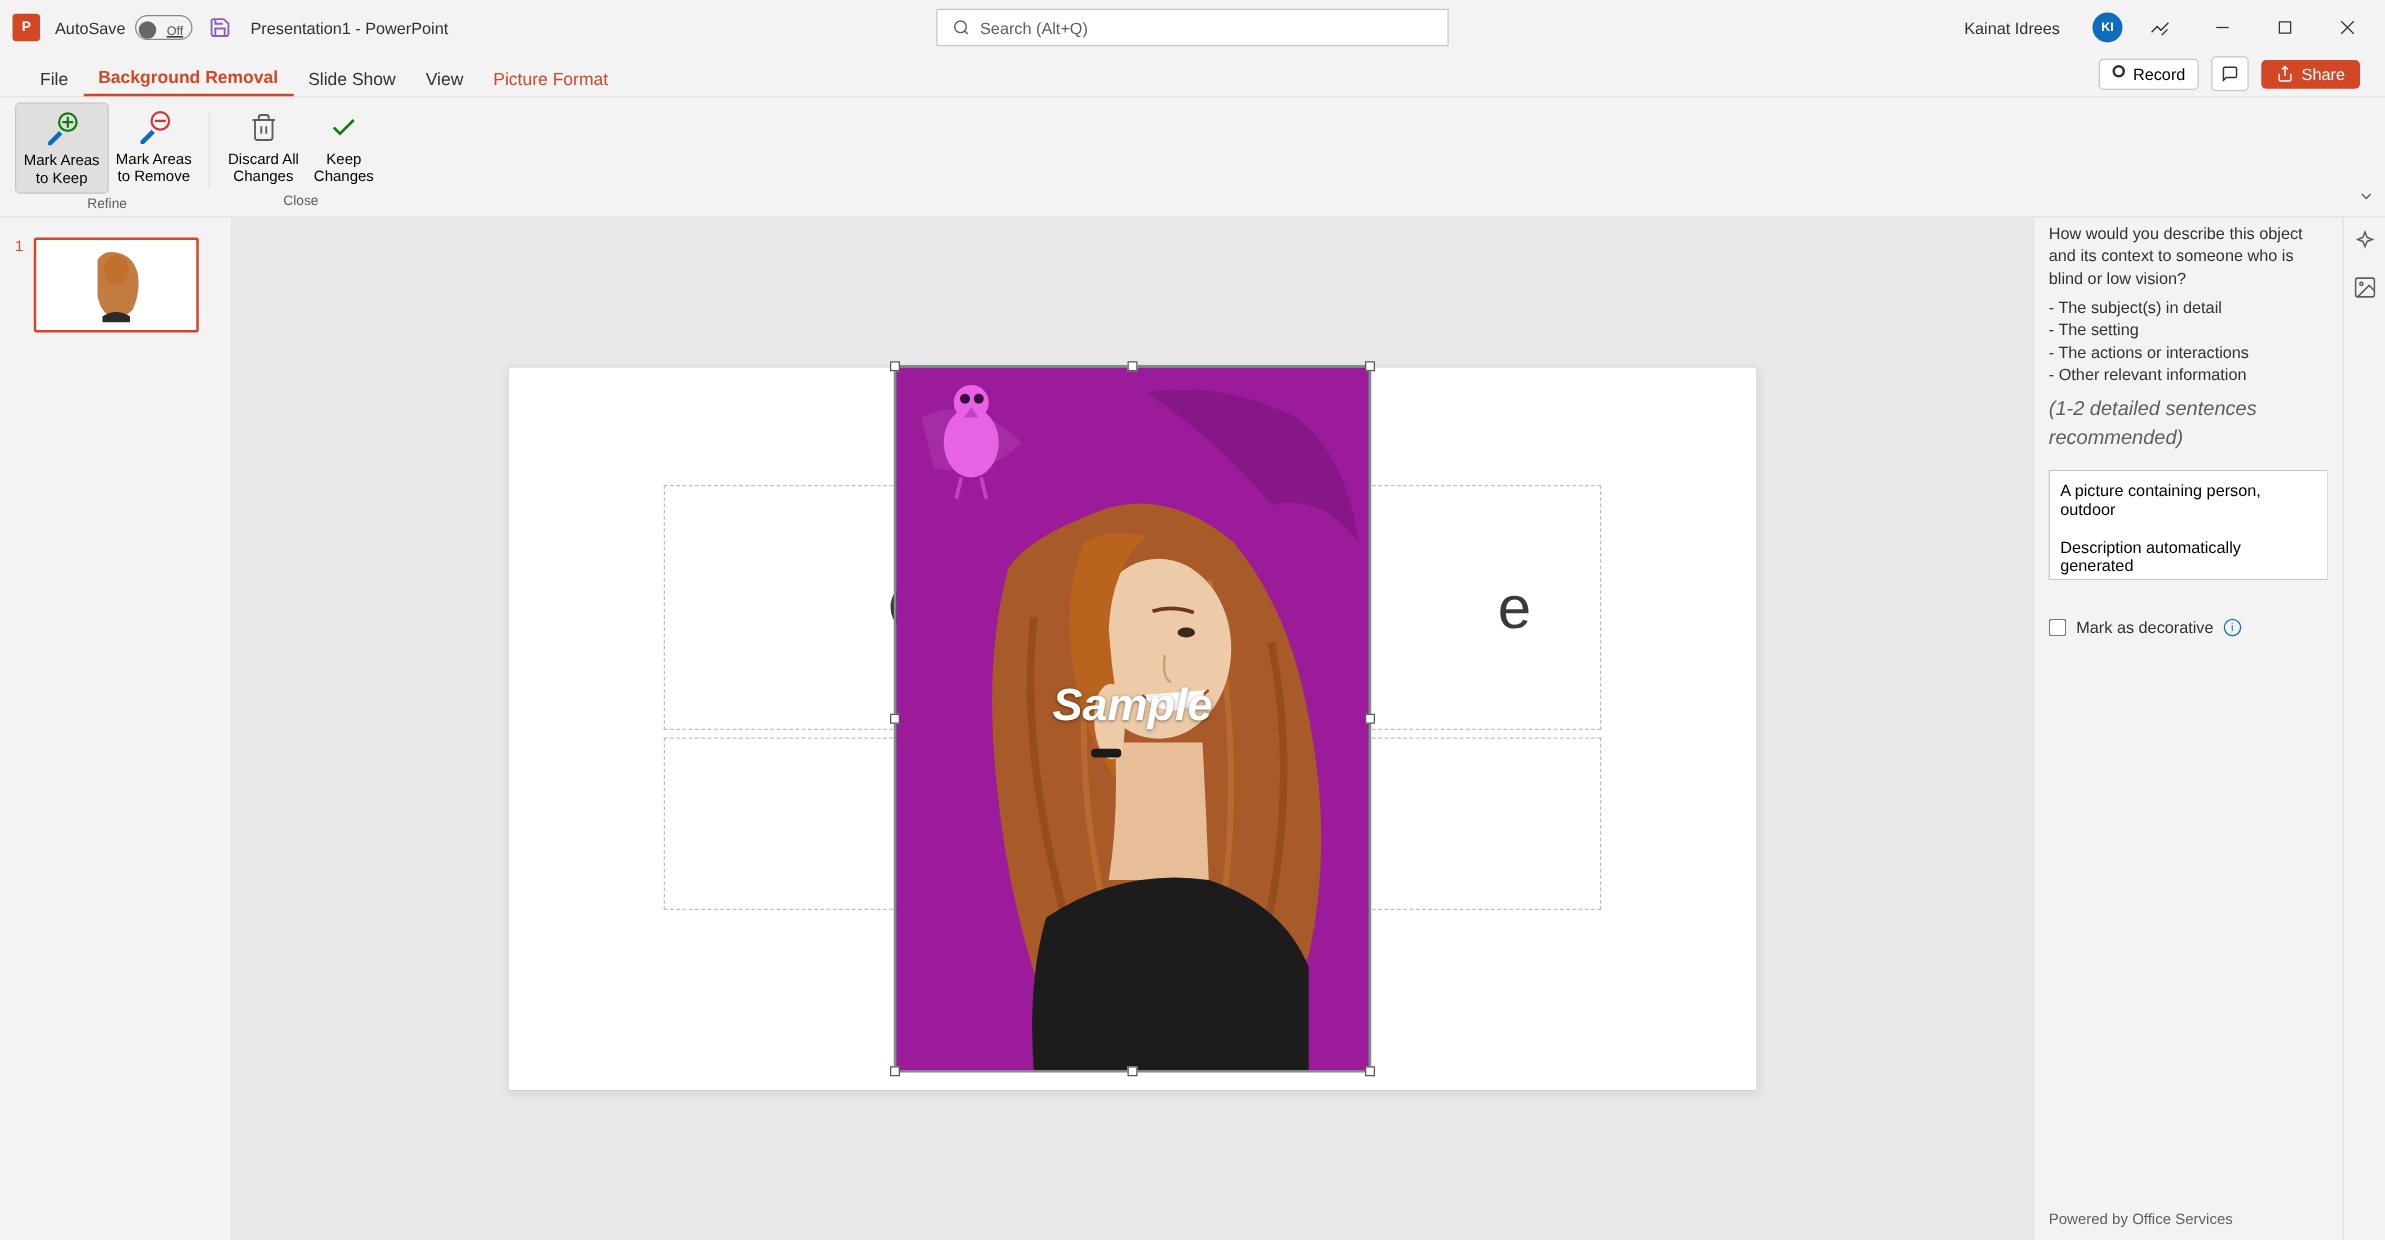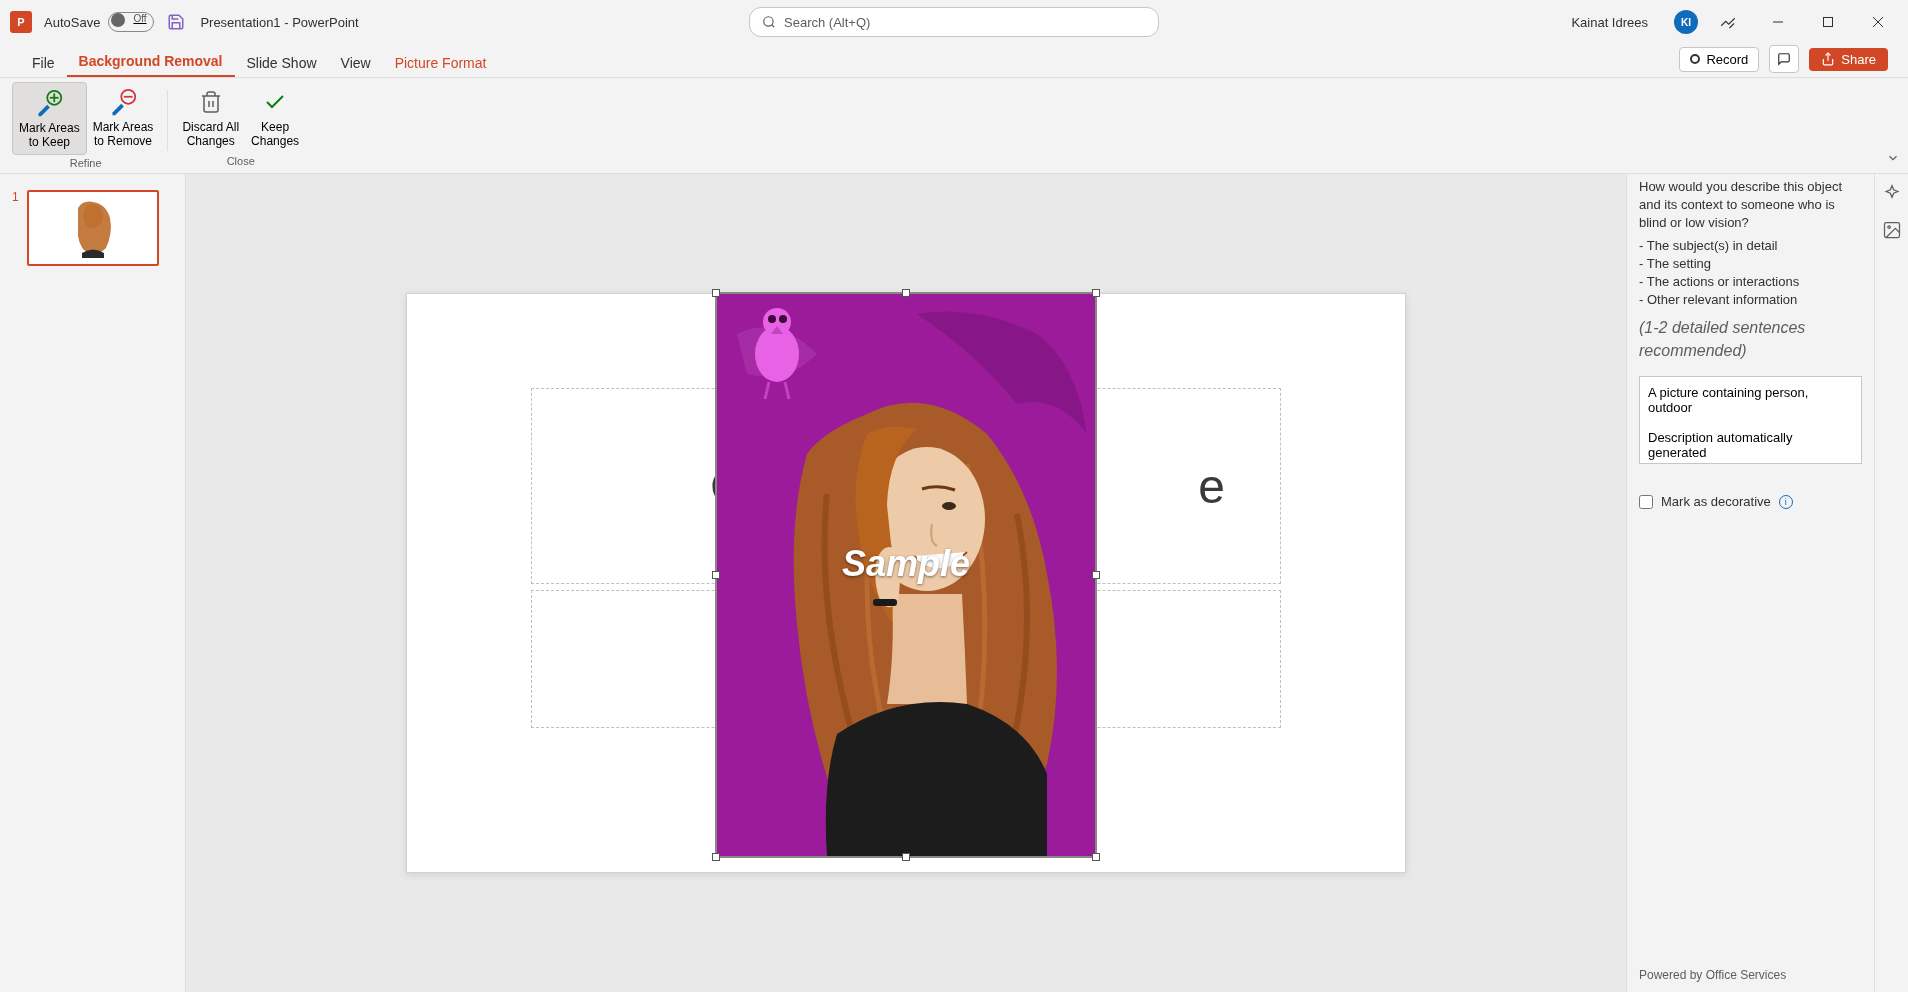--- a/index.html
+++ b/index.html
@@ -2,40 +2,40 @@
 <html><head>
 <meta charset="utf-8">
 <style>
 * { margin: 0; padding: 0; box-sizing: border-box; font-family: 'Segoe UI', Tahoma, sans-serif; }
 body { background: #f3f3f3; width: 1908px; height: 992px; overflow: hidden; }
 
 
 .titlebar { height: 44px; background: #f3f3f3; display: flex; align-items: center; padding: 0 10px; }
 .app-icon { width: 22px; height: 22px; display: flex; align-items: center; justify-content: center; background: #d24726; color: #fff; font-size: 11px; font-weight: bold; border-radius: 3px; margin-right: 12px; }
 .autosave-lbl { font-size: 13px; color: #323130; margin-right: 8px; }
-.autosave-toggle { width: 46px; height: 20px; border: 1px solid #888; border-radius: 10px; display: flex; align-items: flex-start; padding: 0 2px; cursor: pointer; margin-right: 12px; text-decoration: underline; }
+.autosave-toggle { width: 46px; height: 20px; border: 1px solid #888; border-radius: 10px; display: flex; align-items: flex-end; padding: 0 2px; cursor: pointer; margin-right: 12px; text-decoration: underline; }
 .autosave-toggle .knob { width: 14px; height: 14px; border-radius: 50%; background: #666; }
 .autosave-toggle .off { font-size: 10px; color: #555; margin-left: 8px; }
 .save-icon { width: 20px; height: 20px; display: flex; align-items: center; justify-content: center; margin-right: 14px; cursor: pointer; }
 .doc-title { font-size: 13px; color: #323130; }
 .search-wrap { margin-left: auto; margin-right: auto; position: absolute; left: 50%; transform: translateX(-50%); width: 410px; }
-.search-box { width: 100%; height: 30px; border: 1px solid #c8c6c4; border-radius: 12px; background: #fff; display: flex; align-items: center; padding: 0 12px; font-size: 13px; color: #605e5c; }
+.search-box { width: 100%; height: 30px; border: 1px solid #c8c6c4; border-radius: 1px; background: #fff; display: flex; align-items: center; padding: 0 12px; font-size: 13px; color: #605e5c; }
 .search-box svg { margin-right: 8px; }
 .titlebar-right { margin-left: auto; display: flex; align-items: center; gap: 10px; }
 .user-name { font-size: 13px; color: #323130; margin-right: 16px; }
 .user-avatar { width: 24px; height: 24px; border-radius: 50%; background: #0f6cbd; color: #fff; display: flex; align-items: center; justify-content: center; font-size: 10px; font-weight: 600; }
 .window-btn { width: 40px; height: 30px; display: flex; align-items: center; justify-content: center; cursor: pointer; color: #323130; }
 
 
 .tabbar { height: 34px; background: #f3f3f3; display: flex; align-items: flex-end; padding: 0 20px; border-bottom: 1px solid #e1dfdd; position: relative; }
 .tab { padding: 6px 12px; font-size: 14px; color: #323130; cursor: pointer; }
 .tab.active { color: #d24726; border-bottom: 2px solid #d24726; font-weight: 600; }
 .tab.highlight { color: #d24726; }
 .tabbar-right { margin-left: auto; display: flex; align-items: center; gap: 10px; padding-bottom: 4px; }
-.record-btn { border: 1px solid #c8c6c4; border-radius: 4px; padding: 4px 10px; font-size: 13px; display: flex; align-items: center; gap: 6px; background: #fff; cursor: pointer; }
+.record-btn { border: 1px solid #c8c6c4; border-radius: 4px; padding: 4px 10px; font-size: 13px; display: flex; align-items: flex-start; gap: 6px; background: #fff; cursor: pointer; }
 .record-dot { width: 10px; height: 10px; border: 2px solid #323130; border-radius: 50%; }
 .comment-btn { border: 1px solid #c8c6c4; border-radius: 4px; width: 30px; height: 28px; display: flex; align-items: center; justify-content: center; background: #fff; cursor: pointer; }
 .share-btn { background: #d24726; color: #fff; border-radius: 4px; padding: 4px 12px; font-size: 13px; display: flex; align-items: flex-start; gap: 6px; cursor: pointer; }
 
 
 .ribbon { height: 96px; background: #f3f3f3; border-bottom: 1px solid #e1dfdd; display: flex; padding: 4px 8px 0 8px; position: relative; }
 .ribbon-group { display: flex; flex-direction: column; align-items: center; padding: 0 4px; }
 .ribbon-group-items { display: flex; gap: 0; }
 .ribbon-item { display: flex; flex-direction: column; align-items: center; justify-content: flex-start; padding: 4px 6px; cursor: pointer; border-radius: 4px; min-width: 60px; }
 .ribbon-item.selected { background: #e1dfdd; border: 1px solid #c8c6c4; }

